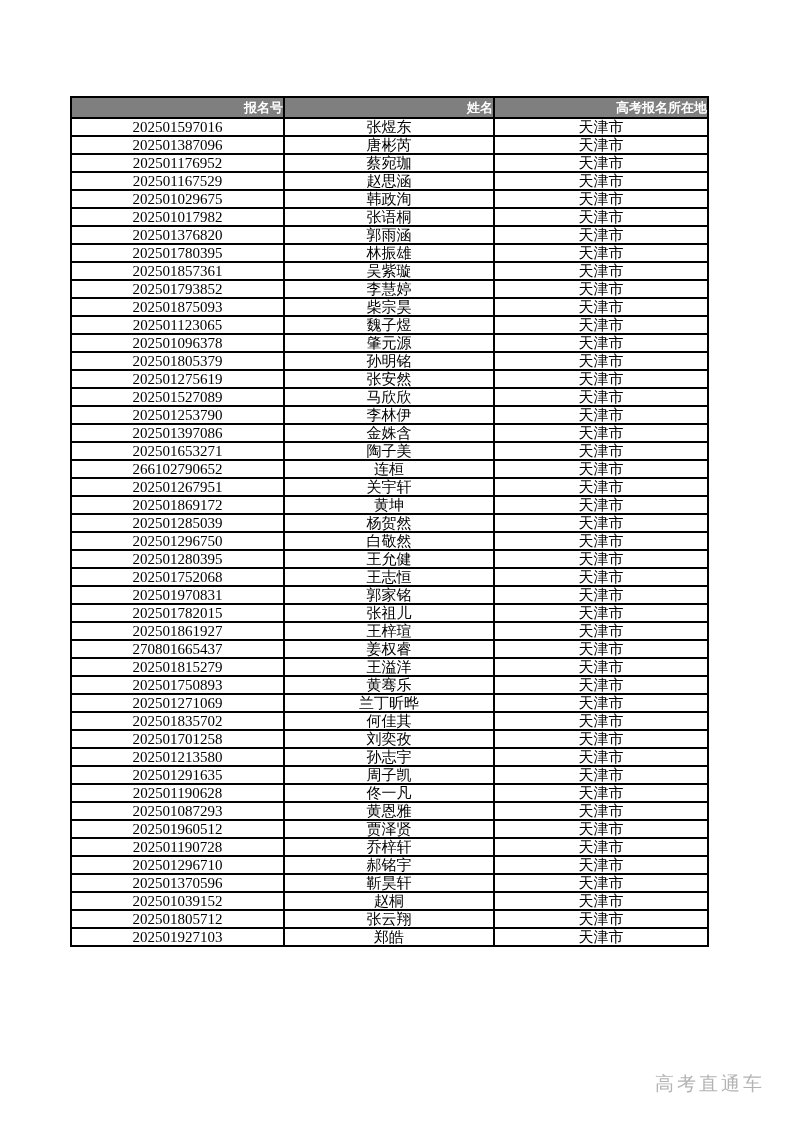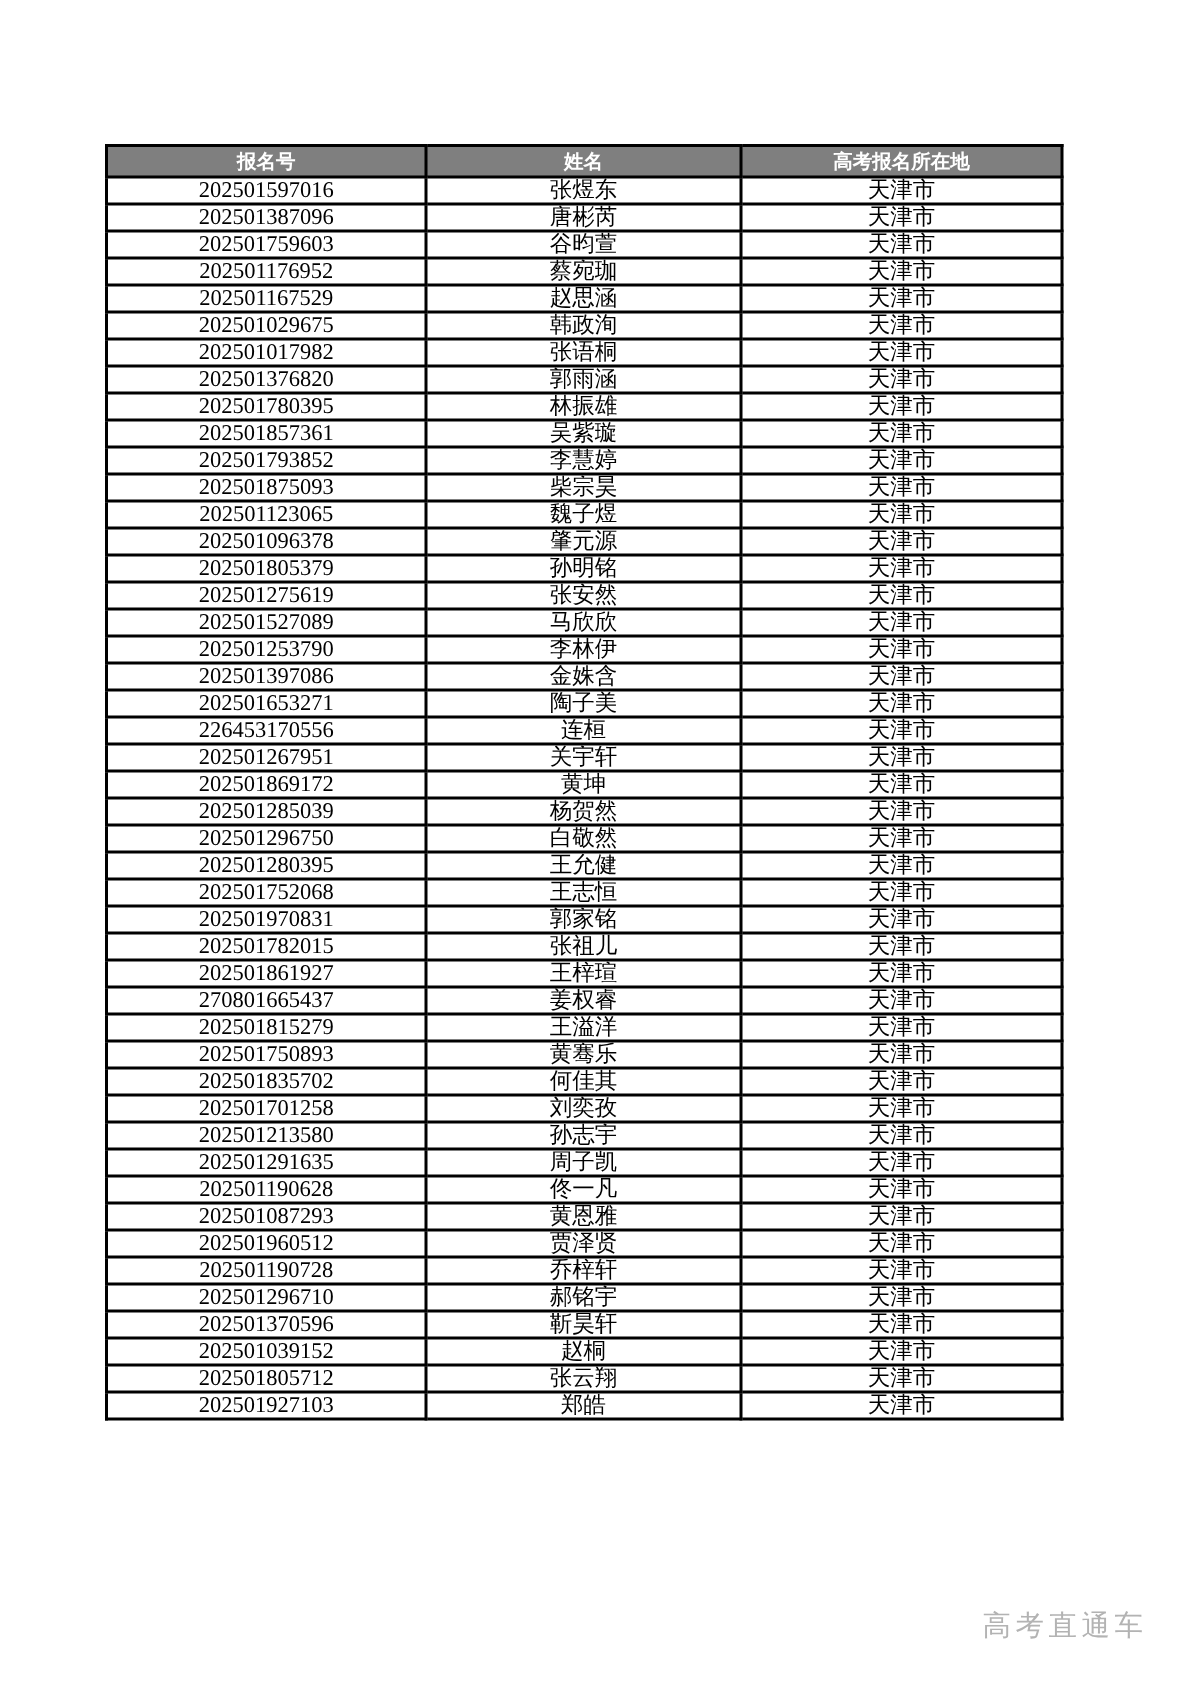--- a/index.html
+++ b/index.html
@@ -20,21 +20,21 @@
     table-layout: fixed;
   }
   table.roster th {
     background: #7f7f7f;
     color: #ffffff;
     font-weight: bold;
     font-size: 13px;
     height: 19px;
     border: 2px solid #000000;
     padding: 0;
-    text-align: center;
+    text-align: right;
     line-height: 1;
   }
   table.roster td {
     font-size: 15px;
     color: #000000;
     height: 16px;
     border: 2px solid #000000;
     padding: 0;
     text-align: center;
     vertical-align: middle;
@@ -75,25 +75,20 @@
     <td>202501597016</td>
     <td>张煜东</td>
     <td>天津市</td>
   </tr>
         <tr>
     <td>202501387096</td>
     <td>唐彬芮</td>
     <td>天津市</td>
   </tr>
         <tr>
-    <td>202501759603</td>
-    <td>谷昀萱</td>
-    <td>天津市</td>
-  </tr>
-        <tr>
     <td>202501176952</td>
     <td>蔡宛珈</td>
     <td>天津市</td>
   </tr>
         <tr>
     <td>202501167529</td>
     <td>赵思涵</td>
     <td>天津市</td>
   </tr>
         <tr>
@@ -165,21 +160,21 @@
     <td>202501397086</td>
     <td>金姝含</td>
     <td>天津市</td>
   </tr>
         <tr>
     <td>202501653271</td>
     <td>陶子美</td>
     <td>天津市</td>
   </tr>
         <tr>
-    <td>226453170556</td>
+    <td>266102790652</td>
     <td>连桓</td>
     <td>天津市</td>
   </tr>
         <tr>
     <td>202501267951</td>
     <td>关宇轩</td>
     <td>天津市</td>
   </tr>
         <tr>
     <td>202501869172</td>
@@ -230,20 +225,25 @@
     <td>202501815279</td>
     <td>王溢洋</td>
     <td>天津市</td>
   </tr>
         <tr>
     <td>202501750893</td>
     <td>黄骞乐</td>
     <td>天津市</td>
   </tr>
         <tr>
+    <td>202501271069</td>
+    <td>兰丁昕晔</td>
+    <td>天津市</td>
+  </tr>
+        <tr>
     <td>202501835702</td>
     <td>何佳其</td>
     <td>天津市</td>
   </tr>
         <tr>
     <td>202501701258</td>
     <td>刘奕孜</td>
     <td>天津市</td>
   </tr>
         <tr>

